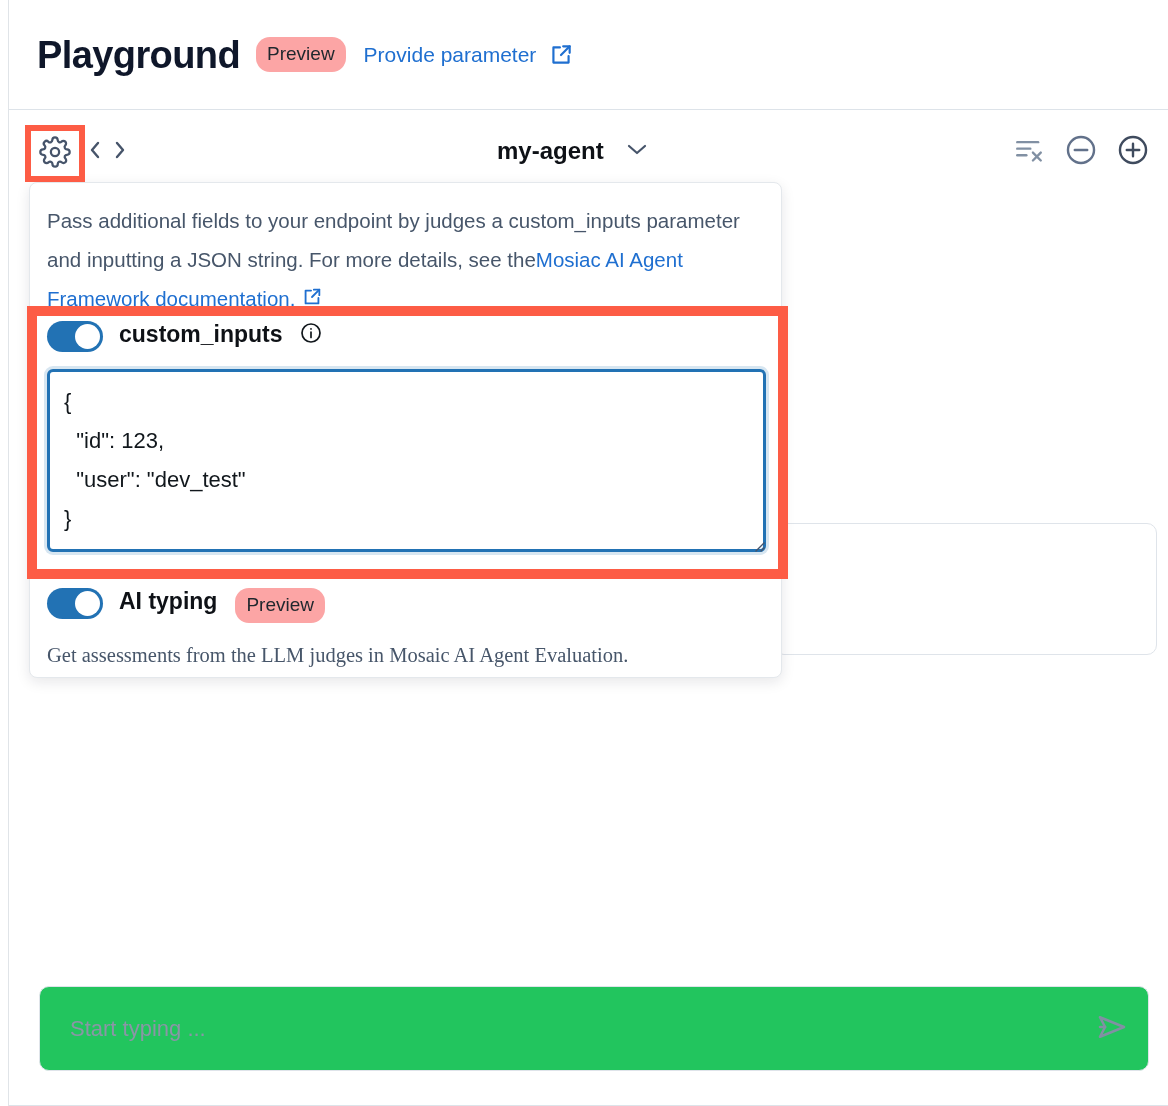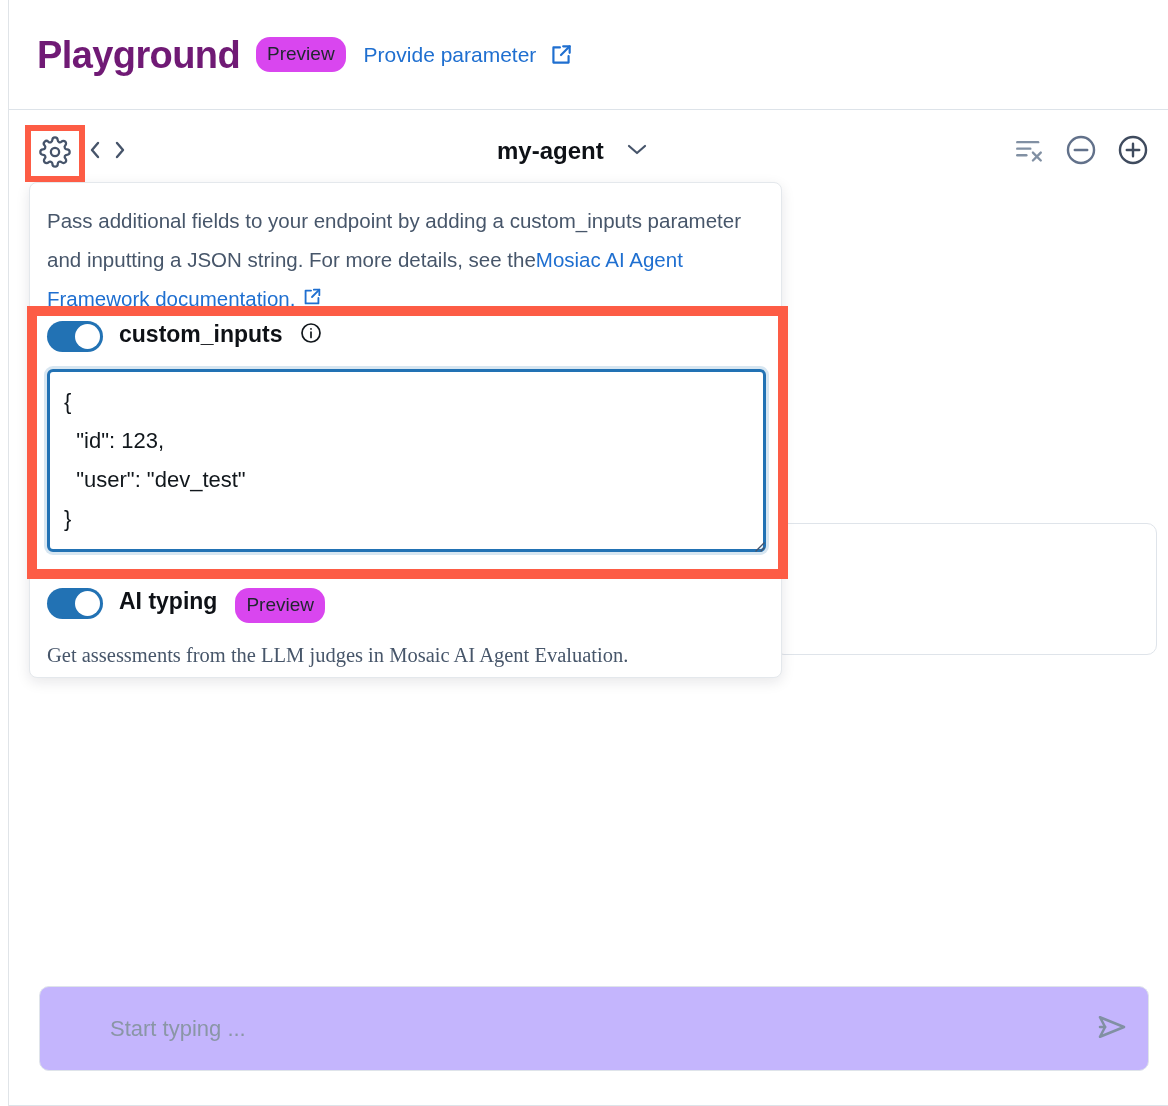--- a/index.html
+++ b/index.html
@@ -39,26 +39,26 @@
     border-bottom: 1px solid #dde3e9;
     box-sizing: border-box;
     display: flex;
     align-items: center;
     padding-left: 28px;
   }
   #page-title {
     font-size: 38px;
     font-weight: 700;
     letter-spacing: -0.6px;
-    color: #701a75;
+    color: #0f172a;
     line-height: 1;
   }
   .preview-badge {
     display: inline-block;
-    background: #d946ef;
+    background: #fca5a5;
     color: #1f272d;
     font-size: 19px;
     line-height: 1;
     padding: 7px 11px 9px 11px;
     border-radius: 14px;
     margin-left: 16px;
     white-space: nowrap;
   }
   #feedback-link {
     color: #1f6fd0;
@@ -281,24 +281,23 @@
   
   #composer {
     position: absolute;
     left: 30px;
     top: 986px;
     width: 1110px;
     height: 85px;
     border: 1px solid #dfe4ea;
     border-radius: 10px;
     box-sizing: border-box;
-    background: #c4b5fd;
-    display: flex;
-    align-items: center;
-    padding-left: 40px;
+    background: #22c55e;
+    display: flex;
+    align-items: center;
   }
   #composer-input {
     flex: 1;
     border: none;
     outline: none;
     background: transparent;
     font-family: "Liberation Sans", sans-serif;
     font-size: 22px;
     color: #11171c;
     padding: 0 24px 0 30px;
@@ -396,21 +395,21 @@
         </svg>
       </span>
     </div>
   </div>
 
   <div id="response-card"></div>
 
   <div id="settings-popover">
 
     <div id="popover-description">
-      <span>Pass additional fields to your endpoint by adding a custom_inputs parameter and inputting a JSON string. For more details, see the</span><a id="doc-link">Mosiac AI Agent Framework documentation.</a><span id="doc-link-icon">
+      <span>Pass additional fields to your endpoint by judges a custom_inputs parameter and inputting a JSON string. For more details, see the</span><a id="doc-link">Mosiac AI Agent Framework documentation.</a><span id="doc-link-icon">
         <svg width="22" height="22" viewBox="0 0 24 24" fill="none" stroke="#1f6fd0" stroke-width="2" stroke-linecap="round" stroke-linejoin="round">
           <path d="M5 5h6M5 5v14h14v-6"></path>
           <path d="M14 4h6v6"></path>
           <path d="M20 4l-8 8"></path>
         </svg>
       </span>
     </div>
 
     <div id="custom-inputs-highlight"></div>
 

